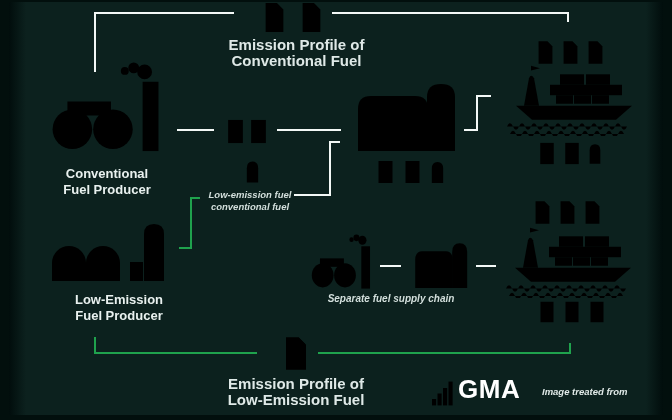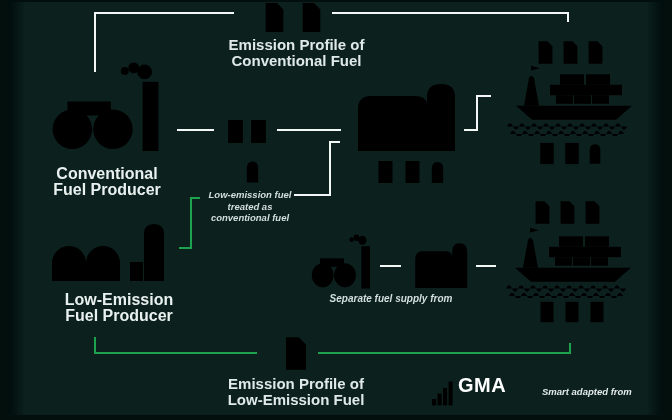--- a/index.html
+++ b/index.html
@@ -12,24 +12,24 @@
   .ic{position:absolute;}
   .white{color:#f3f8f6;} .muted{color:#9fb4b0;} .soft{color:#cfdcd9;}
   .green{color:#1fa24d;} .dgreen{color:#1c7f43;}
   #arrows{position:absolute;left:0;top:0;pointer-events:none;}
   #arrows path{fill:none;stroke-width:2;}
   #arrows .w{stroke:#f3f8f6;} #arrows .g{stroke:#1fa24d;}
   .lbl{position:absolute;color:#e9f1ef;}
   .center{text-align:center;}
   .semi{font-weight:600;}
   .title{font-size:15px;line-height:16px;color:#dfe9e7;}
-  .plabel{font-size:16px;line-height:15.5px;}
+  .plabel{font-size:13px;line-height:15.5px;}
   .note{font-style:italic;font-size:9.5px;line-height:11.5px;color:#d3dfdc;font-weight:600;}
   .attr{font-style:italic;font-size:9.5px;line-height:13px;color:#e2ebe9;font-weight:600;}
-  .brand{font-size:20px;font-weight:800;letter-spacing:.5px;color:#ffffff;}
+  .brand{font-size:26px;font-weight:800;letter-spacing:.5px;color:#ffffff;}
 </style>
 </head>
 <body>
 
 <svg width="0" height="0" style="position:absolute">
   <defs>
     <symbol id="i-doc" viewBox="0 0 22 28">
       <path d="M3,1 H13 L19,7 V27 H3 Z"></path>
       <path d="M13,1 V7 H19"></path>
       <path d="M6.5,12 H15.5 M6.5,16 H15.5 M6.5,20 H15.5"></path>
@@ -152,21 +152,20 @@
     </svg>
   <svg class="ic white" style="left:248px;top:116px;width:21px;height:31px">
       <use href="#i-barrel"></use>
     </svg>
 
   <svg class="ic white" style="left:244px;top:157px;width:17px;height:30px">
       <use href="#i-capsule"></use>
     </svg>
   <div class="lbl note center" style="left:197px;top:189px;width:106px">
     <div>Low-emission fuel</div>
-    <div>treated as</div>
     <div>conventional fuel</div>
   </div>
 
   <svg class="ic white" style="left:352px;top:82px;width:112px;height:72px">
       <use href="#i-tanks"></use>
     </svg>
   <svg class="ic white" style="left:375px;top:158px;width:21px;height:28px">
       <use href="#i-barrel"></use>
     </svg>
   <svg class="ic white" style="left:402px;top:158px;width:21px;height:28px">
@@ -206,21 +205,21 @@
     <div>Fuel Producer</div>
   </div>
 
   <svg class="ic white sw3" style="left:308px;top:233px;width:68px;height:58px" viewBox="0 0 125 96" preserveAspectRatio="none">
       <use href="#i-producer"></use>
     </svg>
   <svg class="ic white sw3" style="left:412px;top:242px;width:60px;height:48px" viewBox="0 0 112 72" preserveAspectRatio="none">
       <use href="#i-tanks"></use>
     </svg>
   <div class="lbl note center" style="left:317px;top:293px;width:148px;font-size:10px">
-    <div>Separate fuel supply from</div>
+    <div>Separate fuel supply chain</div>
   </div>
 
   <svg class="ic muted" style="left:533px;top:200px;width:19px;height:25px">
       <use href="#i-doc"></use>
     </svg>
   <svg class="ic muted" style="left:558px;top:200px;width:19px;height:25px">
       <use href="#i-doc"></use>
     </svg>
   <svg class="ic dgreen" style="left:583px;top:200px;width:19px;height:25px">
       <use href="#i-doc"></use>
@@ -244,20 +243,20 @@
   <div class="lbl title semi center" style="left:213px;top:376px;width:166px">
     <div>Emission Profile of</div>
     <div>Low-Emission Fuel</div>
   </div>
 
   <svg class="ic green" style="left:432px;top:381px;width:22px;height:25px">
       <use href="#i-bars"></use>
     </svg>
   <div class="lbl brand" style="left:458px;top:374px">GMA</div>
   <div class="lbl attr" style="left:542px;top:385px;width:110px">
-    <div>Smart adapted from</div>
+    <div>Image treated from</div>
   </div>
 
   <div class="bar" style="left:0;top:0;width:9px;height:420px"></div>
   <div class="bar" style="left:663px;top:0;width:9px;height:420px"></div>
   <div class="bar" style="left:0;top:0;width:672px;height:2px"></div>
   <div class="bar" style="left:0;top:415px;width:672px;height:5px"></div>
 </div>
 
 </body></html>

